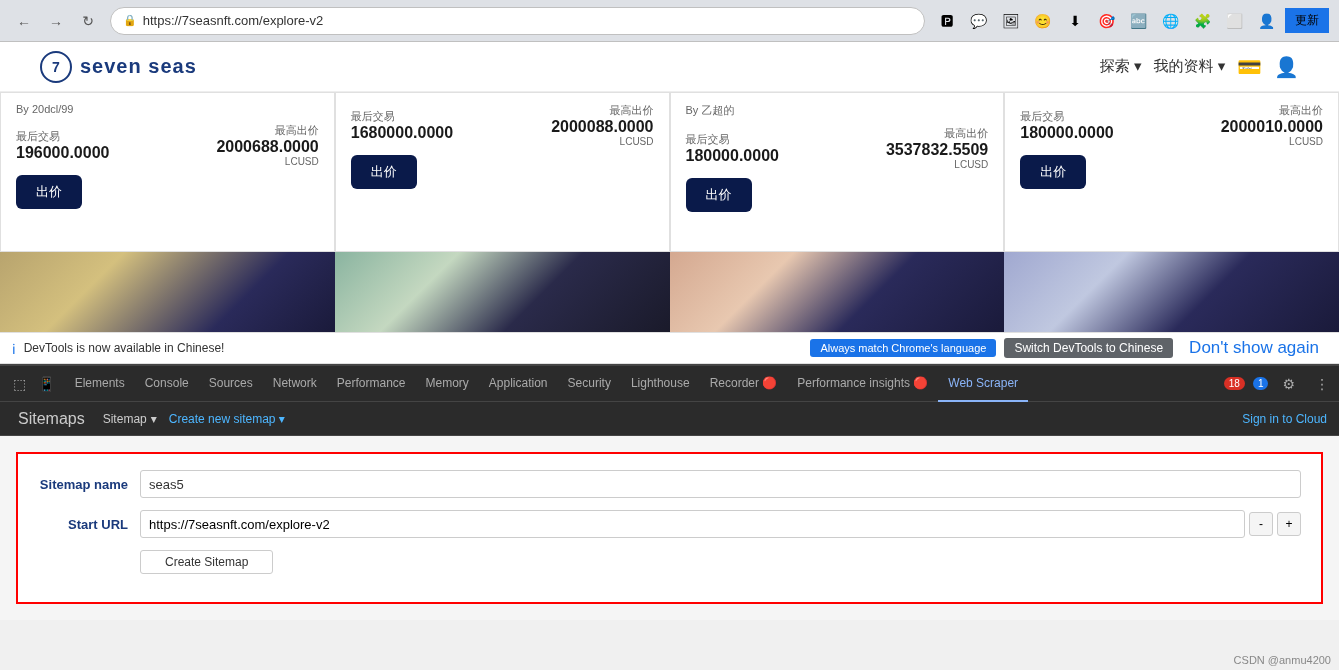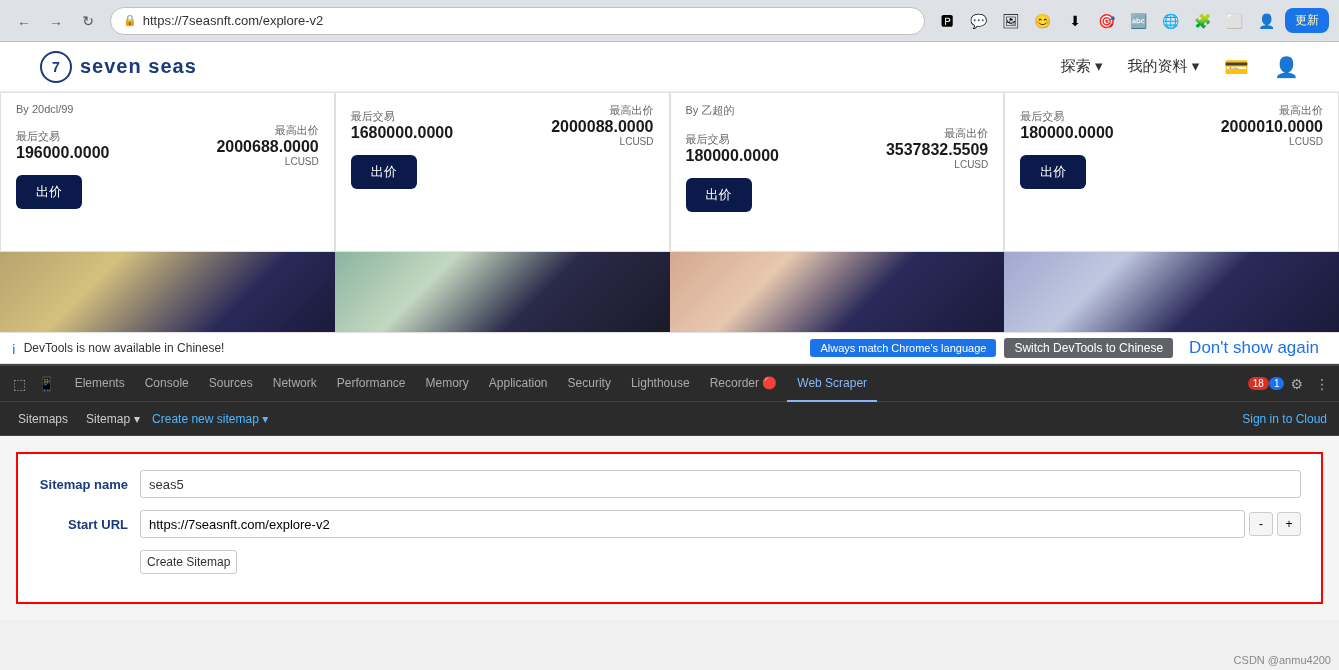--- a/index.html
+++ b/index.html
@@ -24,39 +24,39 @@
     .address-bar {
       flex: 1; height: 28px; border-radius: 14px; border: 1px solid #c0c0c0;
       background: white; display: flex; align-items: center; padding: 0 12px;
       font-size: 13px; color: #333; gap: 6px;
     }
     .lock-icon { color: #555; font-size: 11px; }
     .address-text { flex: 1; }
     .browser-icons { display: flex; gap: 4px; align-items: center; }
     .br-icon { width: 28px; height: 28px; border-radius: 4px; display: flex; align-items: center; justify-content: center; font-size: 14px; cursor: pointer; }
     .update-btn {
-      background: #1a73e8; color: #fef9c3; border: none; border-radius: 8px;
+      background: #1a73e8; color: #000000; border: none; border-radius: 0;
       padding: 4px 10px; font-size: 12px; cursor: pointer;
     }
 
     
     .website { background: white; position: relative; }
     .site-header {
       display: flex; align-items: center; padding: 10px 40px;
       justify-content: space-between; border-bottom: 1px solid #eee;
       background: white; height: 50px;
     }
     .logo { display: flex; align-items: center; gap: 8px; }
     .logo-circle {
       width: 32px; height: 32px; border-radius: 50%; border: 2px solid #1a3a7c;
       display: flex; align-items: center; justify-content: center;
       font-weight: bold; color: #1a3a7c; font-size: 14px;
     }
     .logo-text { font-size: 20px; font-weight: bold; color: #1a3a7c; letter-spacing: 1px; text-transform: lowercase; }
-    .site-nav { display: flex; align-items: center; gap: 25px; }
+    .site-nav { display: flex; align-items: center; gap: 12px; }
     .nav-link { font-size: 15px; color: #333; cursor: pointer; }
     .nav-icon { font-size: 20px; color: #333; cursor: pointer; }
     .nft-row {
       display: flex; gap: 0;
     }
     .nft-card {
       flex: 1; background: white; border: 1px solid #e0e0e0;
       padding: 10px 15px 15px;
       min-height: 160px;
     }
@@ -108,40 +108,40 @@
     .devtools-tabs {
       display: flex; align-items: center; background: #2b2b2b;
       border-bottom: 1px solid #444; height: 36px; padding: 0 4px;
     }
     .devtools-tab {
       padding: 0 10px; height: 36px; display: flex; align-items: center;
       font-size: 12px; color: #aaa; cursor: pointer; white-space: nowrap;
       border-bottom: 2px solid transparent;
     }
     .devtools-tab.active { color: #8ab4f8; border-bottom: 2px solid #8ab4f8; }
-    .devtools-tab-icons { display: flex; gap: 0; margin-left: auto; align-items: center; text-align: right; }
+    .devtools-tab-icons { display: flex; gap: 8px; margin-left: auto; align-items: center; text-align: right; }
     .badge-red {
       background: #d93025; color: white; border-radius: 10px;
       padding: 1px 5px; font-size: 10px; margin-left: 4px;
     }
     .badge-blue {
       background: #1a73e8; color: white; border-radius: 10px;
       padding: 1px 5px; font-size: 10px;
     }
     .tab-gear { color: #aaa; font-size: 14px; padding: 0 6px; cursor: pointer; }
 
     
     .scraper-toolbar {
       display: flex; align-items: center; padding: 6px 12px;
       background: #2b2b2b; border-bottom: 1px solid #444;
       gap: 12px; height: 34px;
     }
     .scraper-btn {
       background: transparent; color: #ccc; border: none;
-      font-size: 12px; cursor: pointer; padding: 2px 6px;
+      font-size: 16px; cursor: pointer; padding: 2px 6px;
     }
     .scraper-dropdown {
       display: flex; align-items: center; gap: 4px;
       color: #ccc; font-size: 12px; cursor: pointer;
     }
     .scraper-create-link { color: #4db6ff; font-size: 12px; cursor: pointer; }
     .sign-in-cloud { color: #4db6ff; font-size: 12px; cursor: pointer; margin-left: auto; }
 
     
     .scraper-form {
@@ -162,21 +162,21 @@
     }
     .url-row { display: flex; align-items: center; gap: 4px; }
     .url-input { flex: 1; height: 28px; border: 1px solid #ccc; border-radius: 3px; padding: 0 8px; font-size: 13px; }
     .url-btn {
       width: 24px; height: 24px; border: 1px solid #ccc; background: #f5f5f5;
       cursor: pointer; font-size: 12px; display: flex; align-items: center; justify-content: center;
       border-radius: 3px;
     }
     .create-btn {
       background: white; color: #333; border: 1px solid #ccc;
-      border-radius: 3px; padding: 4px 6px; font-size: 12px; cursor: pointer;
+      border-radius: 3px; padding: 4px 24px; font-size: 12px; cursor: pointer;
     }
 
     
     .img-card1 { background: linear-gradient(135deg, #b8a46e 0%, #d4c07e 30%, #2a2a5a 70%, #1a1a3a 100%); }
     .img-card2 { background: linear-gradient(135deg, #8ab4a0 0%, #c4d8c0 30%, #2a2a4a 60%, #1a1a2a 100%); }
     .img-card3 { background: linear-gradient(135deg, #d4a890 0%, #e8c8b0 30%, #2a2a5a 60%, #1a1a3a 100%); }
     .img-card4 { background: linear-gradient(135deg, #a0a8d0 0%, #c0c8e0 30%, #2a2a5a 60%, #1a1a3a 100%); }
 
     .devtools-left-icons {
       display: flex; align-items: center; gap: 6px; padding: 0 6px;
@@ -328,20 +328,21 @@
     <div class="devtools-tab">Elements</div>
     <div class="devtools-tab">Console</div>
     <div class="devtools-tab">Sources</div>
     <div class="devtools-tab">Network</div>
     <div class="devtools-tab">Performance</div>
     <div class="devtools-tab">Memory</div>
     <div class="devtools-tab">Application</div>
     <div class="devtools-tab">Security</div>
     <div class="devtools-tab">Lighthouse</div>
     <div class="devtools-tab">Recorder 🔴</div>
+    <div class="devtools-tab">Performance insights 🔴</div>
     <div class="devtools-tab active">Web Scraper</div>
     <div class="devtools-tab-icons">
       <span class="badge-red">18</span>
       <span class="badge-blue">1</span>
       <span class="tab-gear">⚙</span>
       <span class="tab-gear">⋮</span>
     </div>
   </div>
 
   <div class="scraper-toolbar">

